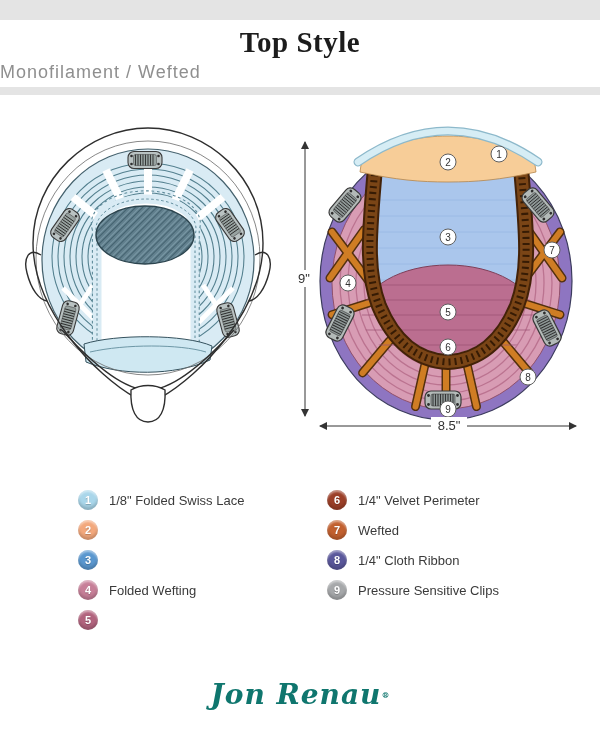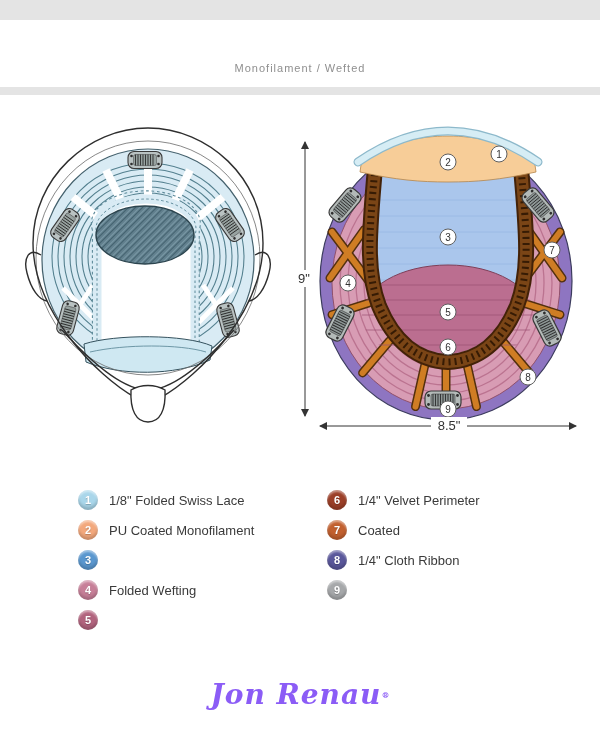--- a/index.html
+++ b/index.html
@@ -4,47 +4,48 @@
 <style>
   html,body{margin:0;padding:0;background:#ffffff;}
   .page{position:relative;width:600px;height:750px;background:#ffffff;overflow:hidden;
         font-family:"Liberation Sans", sans-serif;}
   .bar{position:absolute;left:0;width:600px;background:#e4e4e4;}
   .bar-top{top:0;height:20px;}
   .bar-mid{top:87px;height:8px;}
   .title{position:absolute;top:26px;left:0;width:600px;text-align:center;
          font-family:"Liberation Serif", serif;font-weight:bold;font-size:29px;
          color:#1c1c1c;letter-spacing:.5px;}
-  .subtitle{position:absolute;top:62px;left:0;width:600px;text-align:center;
-            font-size:11px;color:#8f8f8f;letter-spacing:1px;}
+  .subtitle{position:absolute;top:62px;left:0;width:600px;text-align:left;
+            font-size:18px;color:#8f8f8f;letter-spacing:1px;}
   .diagram-svg{position:absolute;}
   .legend-col{position:absolute;}
   .legend-col.left{left:78px;top:485px;}
   .legend-col.right{left:327px;top:485px;}
   .legend-item{height:30px;display:flex;align-items:center;}
   .dot{width:20px;height:20px;border-radius:50%;flex:0 0 20px;
        color:#fff;font-size:11px;font-weight:bold;line-height:20px;text-align:center;
        box-shadow:inset 0 -3px 3px rgba(0,0,0,.18), inset 0 2px 2px rgba(255,255,255,.45);
        text-shadow:0 1px 1px rgba(0,0,0,.25);}
   .legend-label{margin-left:11px;font-size:13px;color:#3a3a3a;}
   .brand{position:absolute;top:678px;left:0;width:600px;text-align:center;
          font-family:"DejaVu Serif", serif;font-style:italic;font-weight:bold;
-         font-size:28px;color:#8b5cf6;letter-spacing:1px;}
+         font-size:28px;color:#0f766e;letter-spacing:1px;}
   .brand sup{font-size:8px;vertical-align:6px;letter-spacing:0;}
   .co{fill:#ffffff;stroke:#5f5f5f;stroke-width:1;}
   .cot{font-size:10px;fill:#333;text-anchor:middle;font-family:"Liberation Sans",sans-serif;}
   .dim{stroke:#333;stroke-width:1;}
   .dimt{font-size:13px;fill:#333;text-anchor:middle;font-family:"Liberation Sans",sans-serif;}
 </style>
 </head>
 <body>
 
 <div class="page">
 
   <div class="bar bar-top"></div>
+  <div class="title">Top Style</div>
   <div class="subtitle">Monofilament / Wefted</div>
   <div class="bar bar-mid"></div>
 
   <svg class="diagram-svg" style="left:8px;top:108px;width:292px;height:332px" viewBox="8 108 292 332">
     <defs>
       <pattern id="hatch" width="5" height="5" patternUnits="userSpaceOnUse" patternTransform="rotate(45)">
         <rect width="5" height="5" fill="#62808e"></rect>
         <line x1="0" y1="0" x2="0" y2="5" stroke="#8fb0bd" stroke-width="1"></line>
         <line x1="2.5" y1="0" x2="2.5" y2="5" stroke="#43626f" stroke-width="1"></line>
       </pattern>
@@ -271,47 +272,47 @@
     </g>
   </svg>
 
   <div class="legend-col left">
     <div class="legend-item">
       <span class="dot" style="background: rgb(169, 214, 234);">1</span>
       <span class="legend-label">1/8" Folded Swiss Lace</span>
     </div>
     <div class="legend-item">
       <span class="dot" style="background: rgb(243, 168, 124);">2</span>
-      <span class="legend-label">PU Coated Monofilament</span>
     </div>
     <div class="legend-item">
       <span class="dot" style="background: rgb(90, 151, 207);">3</span>
     </div>
     <div class="legend-item">
       <span class="dot" style="background: rgb(199, 127, 152);">4</span>
       <span class="legend-label">Folded Wefting</span>
     </div>
     <div class="legend-item">
       <span class="dot" style="background: rgb(178, 100, 126);">5</span>
     </div>
   </div>
 
   <div class="legend-col right">
     <div class="legend-item">
       <span class="dot" style="background: rgb(156, 63, 40);">6</span>
       <span class="legend-label">1/4" Velvet Perimeter</span>
     </div>
     <div class="legend-item">
       <span class="dot" style="background: rgb(194, 96, 47);">7</span>
-      <span class="legend-label">Coated</span>
+      <span class="legend-label">Wefted</span>
     </div>
     <div class="legend-item">
       <span class="dot" style="background: rgb(90, 87, 155);">8</span>
       <span class="legend-label">1/4" Cloth Ribbon</span>
     </div>
     <div class="legend-item">
       <span class="dot" style="background: rgb(166, 168, 170);">9</span>
+      <span class="legend-label">Pressure Sensitive Clips</span>
     </div>
   </div>
 
   <div class="brand"><span>Jon Renau</span><sup>®</sup></div>
 
 </div>
 
 </body></html>

